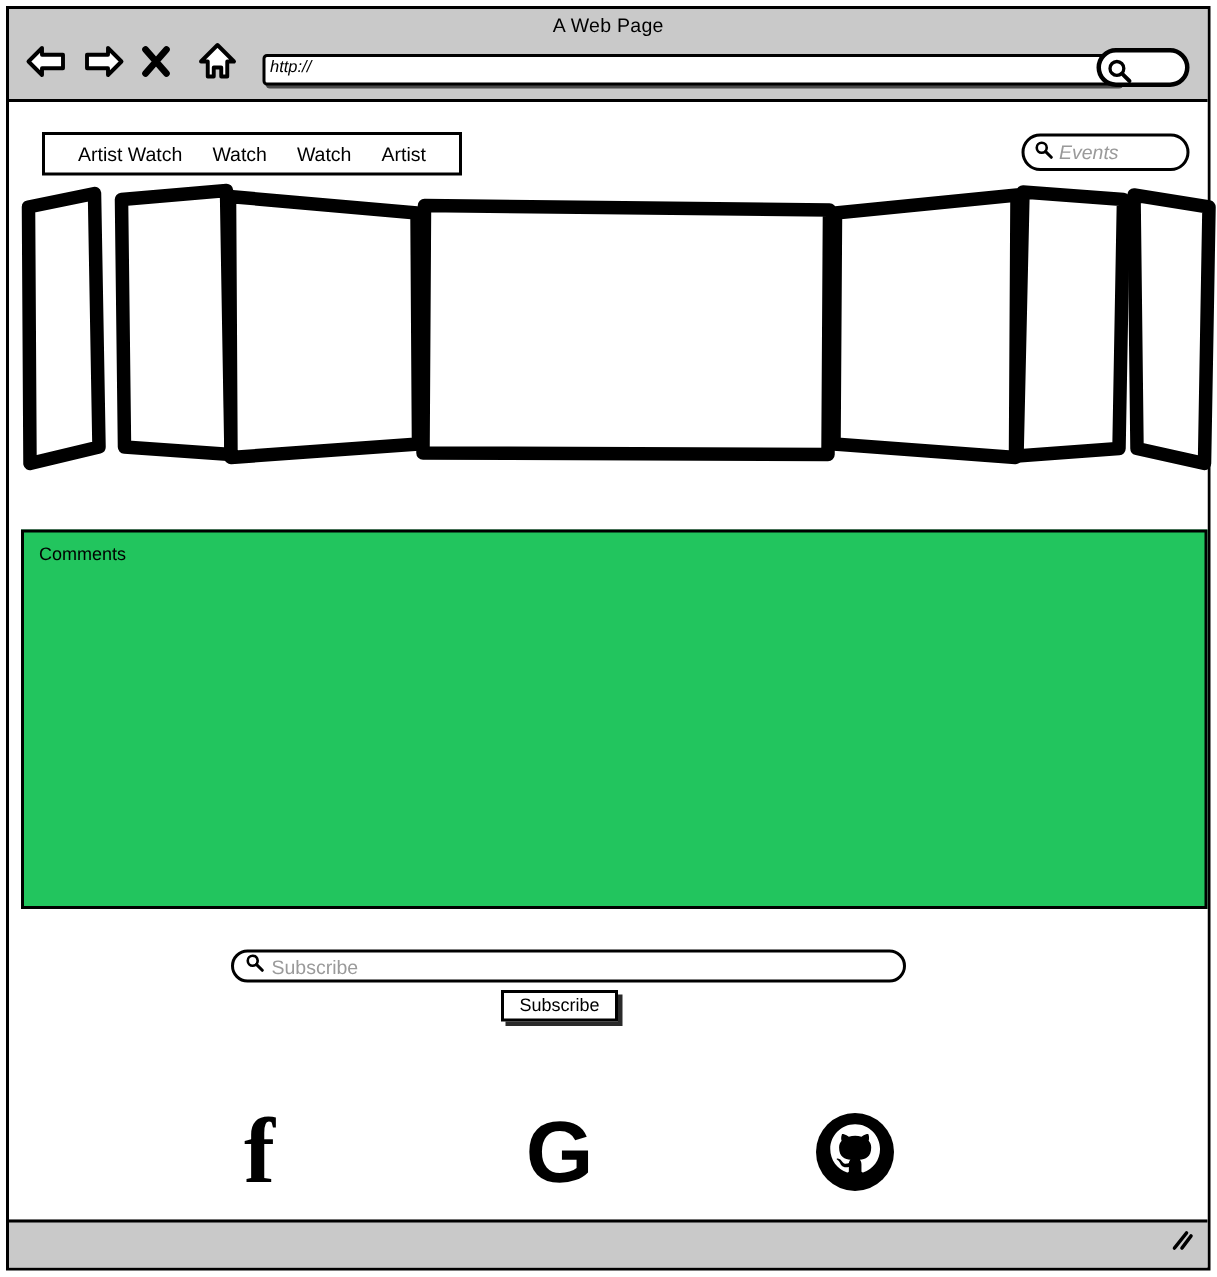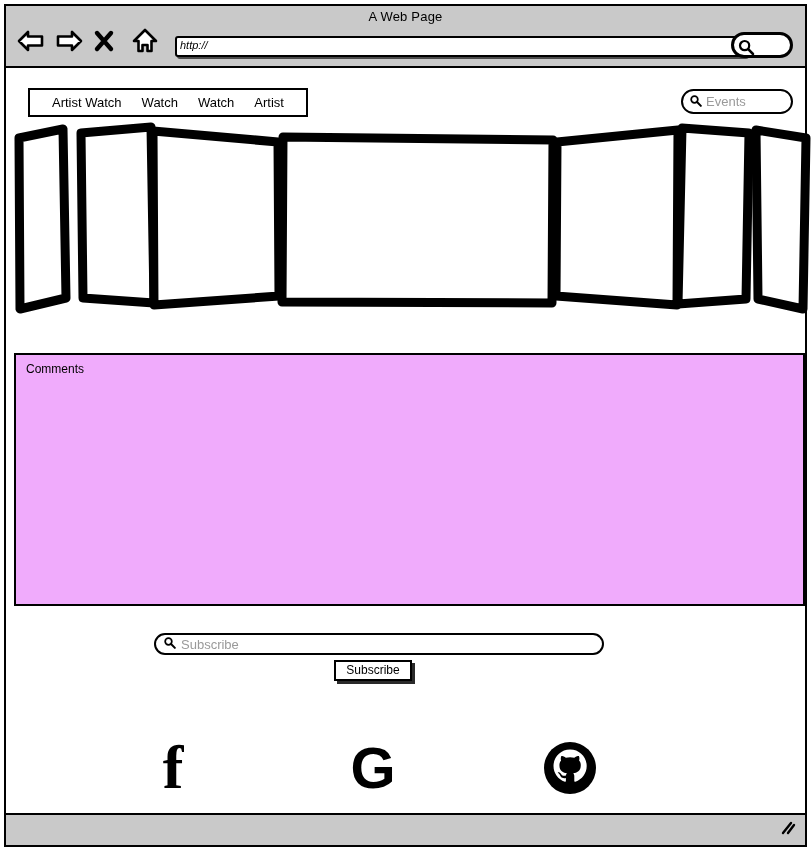--- a/index.html
+++ b/index.html
@@ -122,20 +122,21 @@
     position: absolute;
     right: 12px; top: 21px;
     width: 112px; height: 25px;
     border: 2px solid #000;
     border-radius: 13px;
     background: #fff;
     box-sizing: border-box;
     display: flex;
     align-items: center;
     padding-left: 6px;
+    font-style: italic;
   }
   .events-search .ph {
     font-size: 13px;
     color: #9a9a9a;
     margin-left: 4px;
   }
 
   
   .carousel {
     position: absolute;
@@ -144,21 +145,21 @@
     height: 210px;
   }
   .carousel svg { display:block; }
 
   
   .comments-box {
     position: absolute;
     left: 8px; top: 285px;
     width: 791px; height: 253px;
     border: 2px solid #000;
-    background: #f0abfc;
+    background: #22c55e;
     box-sizing: border-box;
   }
   .comments-label {
     position: absolute;
     left: 10px; top: 7px;
     font-size: 12px;
     color: #000;
   }
 
   

